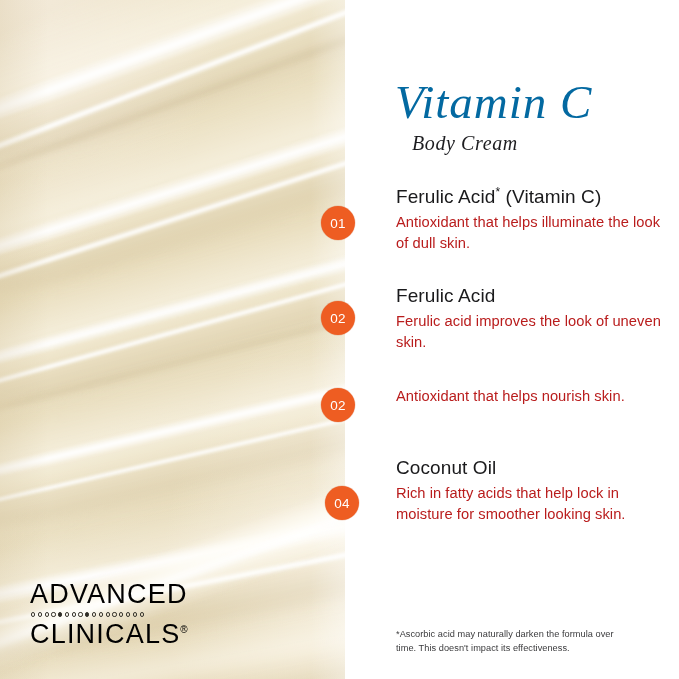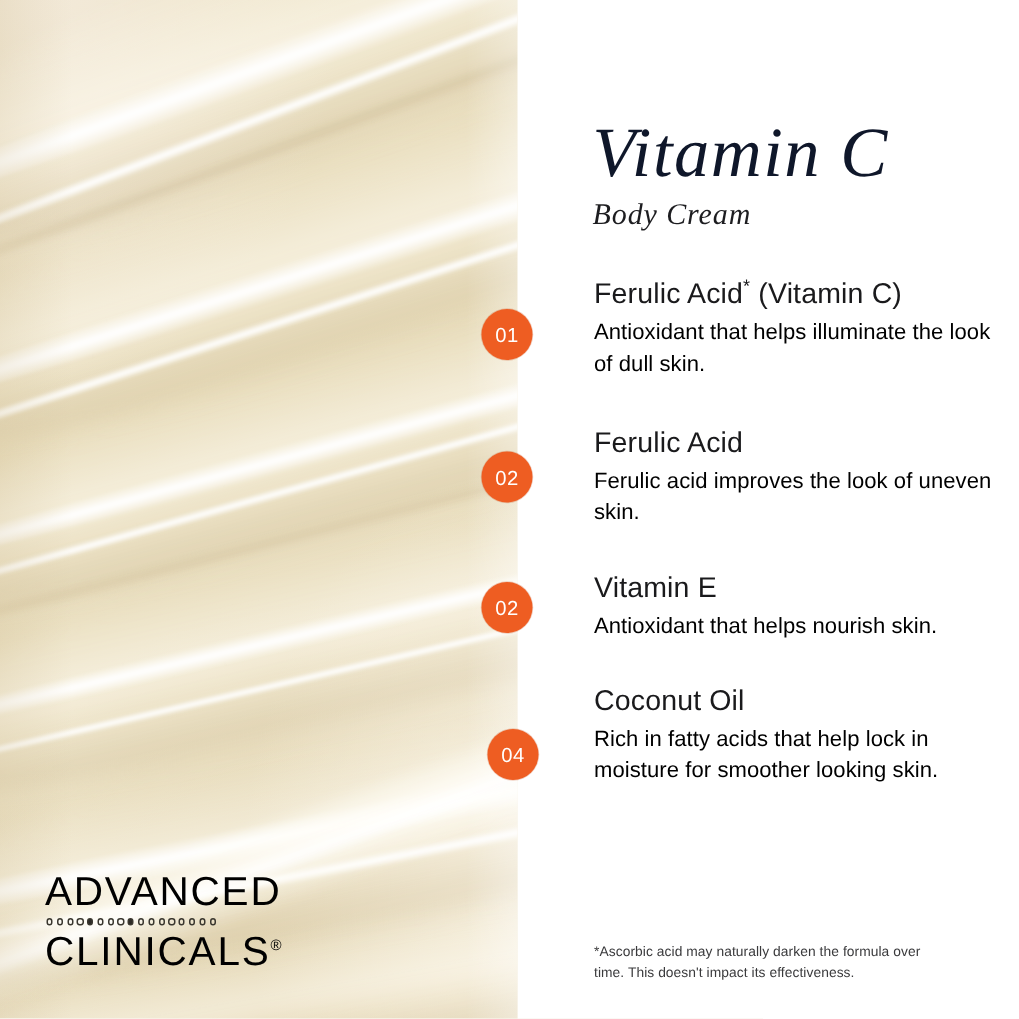--- a/index.html
+++ b/index.html
@@ -169,32 +169,32 @@
   .title-block {
     position: absolute;
     left: 50px;
     top: 78px;
   }
   .title {
     font-family: "Liberation Serif", "DejaVu Serif", serif;
     font-style: italic;
     font-size: 47px;
     line-height: 1.05;
-    color: #0f172a;
+    color: #0369a1;
     letter-spacing: 1px;
     white-space: nowrap;
   }
   .subtitle {
     font-family: "Liberation Serif", "DejaVu Serif", serif;
     font-style: italic;
     font-size: 20px;
     color: #1d1d20;
     letter-spacing: 0.6px;
     margin-top: 5px;
-    margin-left: 0;
+    margin-left: 17px;
   }
   .item {
     position: absolute;
     left: 51px;
     width: 280px;
   }
   .item-title {
     font-family: "Liberation Sans", sans-serif;
     font-size: 19px;
     font-weight: 400;
@@ -204,21 +204,21 @@
     white-space: nowrap;
   }
   .item-title sup {
     font-size: 12px;
     vertical-align: super;
     line-height: 0;
   }
   .item-desc {
     font-family: "Liberation Sans", sans-serif;
     font-size: 14.7px;
-    color: #000000;
+    color: #b91c1c;
     line-height: 1.42;
     margin-top: 4px;
     letter-spacing: 0.05px;
   }
 
   .badge {
     position: absolute;
     width: 34px;
     height: 34px;
     border-radius: 50%;
@@ -318,21 +318,20 @@
     </div>
 
     <div class="badge" style="left:321px; top:301px;">02</div>
     <div class="item" style="left:396px; top:285px;">
       <div class="item-title"><span>Ferulic Acid</span></div>
       <div class="item-desc">Ferulic acid improves the look of uneven skin.</div>
     </div>
 
     <div class="badge" style="left:321px; top:388px;">02</div>
     <div class="item" style="left:396px; top:382px;">
-      <div class="item-title"><span>Vitamin E</span></div>
       <div class="item-desc">Antioxidant that helps nourish skin.</div>
     </div>
 
     <div class="badge" style="left:325px; top:486px;">04</div>
     <div class="item" style="left:396px; top:457px;">
       <div class="item-title"><span>Coconut Oil</span></div>
       <div class="item-desc">Rich in fatty acids that help lock in moisture for smoother looking skin.</div>
     </div>
   </div>
 

